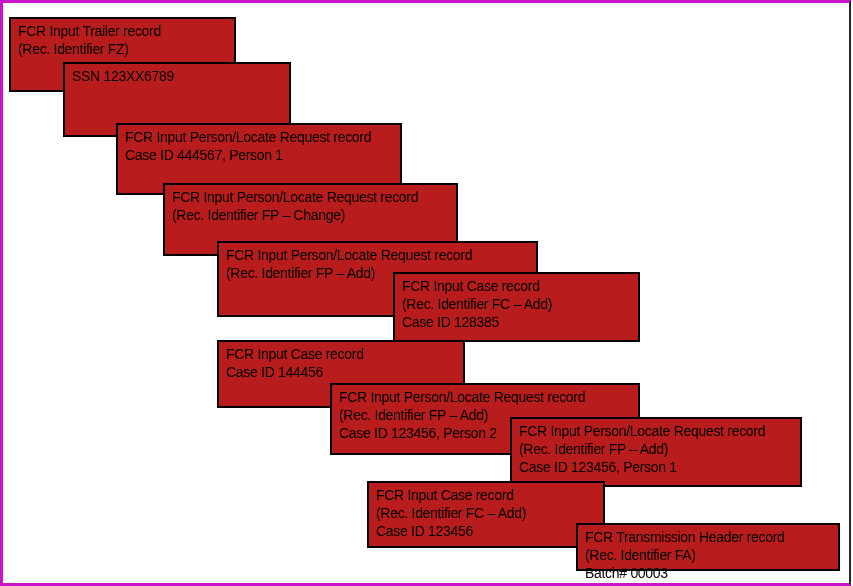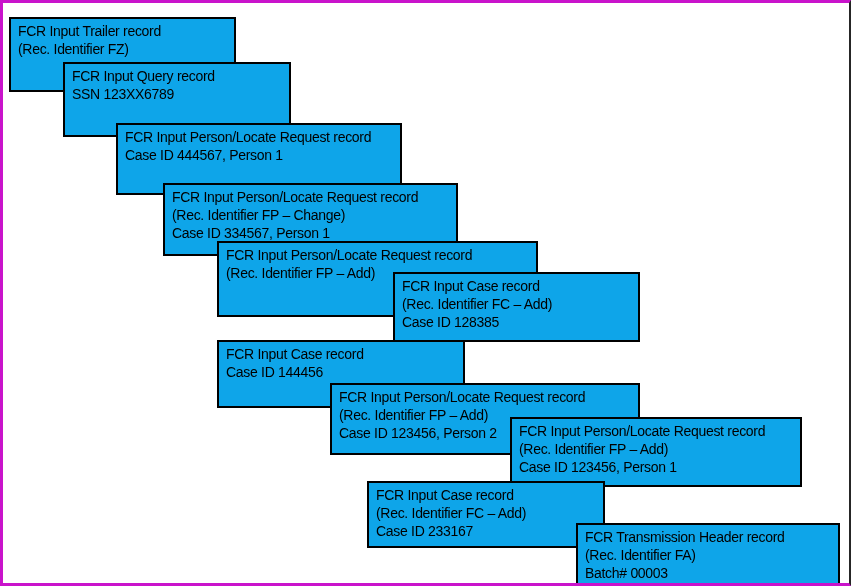--- a/index.html
+++ b/index.html
@@ -31,21 +31,21 @@
     z-index: 50;
   }
   .canvas {
     position: absolute;
     inset: 0;
     z-index: 1;
   }
   .record-box {
     position: absolute;
     box-sizing: border-box;
-    background: #0ea5e9;
+    background: #b91c1c;
     border: 2px solid #000000;
     padding: 3px 7px 0 7px;
     color: #000000;
     font-size: 14px;
     line-height: 18px;
     letter-spacing: -0.3px;
     white-space: nowrap;
   }
   .record-line {
     height: 18px;
@@ -54,31 +54,29 @@
 </head>
 <body>
 
 <div class="screen">
   <div class="canvas">
       <div class="record-box" style="left: 9px; top: 17px; width: 227px; height: 75px;">
         <div class="record-line">FCR Input Trailer record</div>
         <div class="record-line">(Rec. Identifier FZ)</div>
       </div>
       <div class="record-box" style="left: 63px; top: 62px; width: 228px; height: 75px;">
-        <div class="record-line">FCR Input Query record</div>
         <div class="record-line">SSN 123XX6789</div>
       </div>
       <div class="record-box" style="left: 116px; top: 123px; width: 286px; height: 72px;">
         <div class="record-line">FCR Input Person/Locate Request record</div>
         <div class="record-line">Case ID 444567, Person 1</div>
       </div>
       <div class="record-box" style="left: 163px; top: 183px; width: 295px; height: 73px;">
         <div class="record-line">FCR Input Person/Locate Request record</div>
         <div class="record-line">(Rec. Identifier FP – Change)</div>
-        <div class="record-line">Case ID 334567, Person 1</div>
       </div>
       <div class="record-box" style="left: 217px; top: 241px; width: 321px; height: 76px;">
         <div class="record-line">FCR Input Person/Locate Request record</div>
         <div class="record-line">(Rec. Identifier FP – Add)</div>
       </div>
       <div class="record-box" style="left: 393px; top: 272px; width: 247px; height: 70px;">
         <div class="record-line">FCR Input Case record</div>
         <div class="record-line">(Rec. Identifier FC – Add)</div>
         <div class="record-line">Case ID 128385</div>
       </div>
@@ -92,22 +90,22 @@
         <div class="record-line">Case ID 123456, Person 2</div>
       </div>
       <div class="record-box" style="left: 510px; top: 417px; width: 292px; height: 70px;">
         <div class="record-line">FCR Input Person/Locate Request record</div>
         <div class="record-line">(Rec. Identifier FP – Add)</div>
         <div class="record-line">Case ID 123456, Person 1</div>
       </div>
       <div class="record-box" style="left: 367px; top: 481px; width: 238px; height: 67px;">
         <div class="record-line">FCR Input Case record</div>
         <div class="record-line">(Rec. Identifier FC – Add)</div>
-        <div class="record-line">Case ID 233167</div>
+        <div class="record-line">Case ID 123456</div>
       </div>
-      <div class="record-box" style="left: 576px; top: 523px; width: 264px; height: 62px;">
+      <div class="record-box" style="left: 576px; top: 523px; width: 264px; height: 48px;">
         <div class="record-line">FCR Transmission Header record</div>
         <div class="record-line">(Rec. Identifier FA)</div>
         <div class="record-line">Batch# 00003</div>
       </div>
     </div>
   <div class="frame"></div>
 </div>
 
 </body></html>

